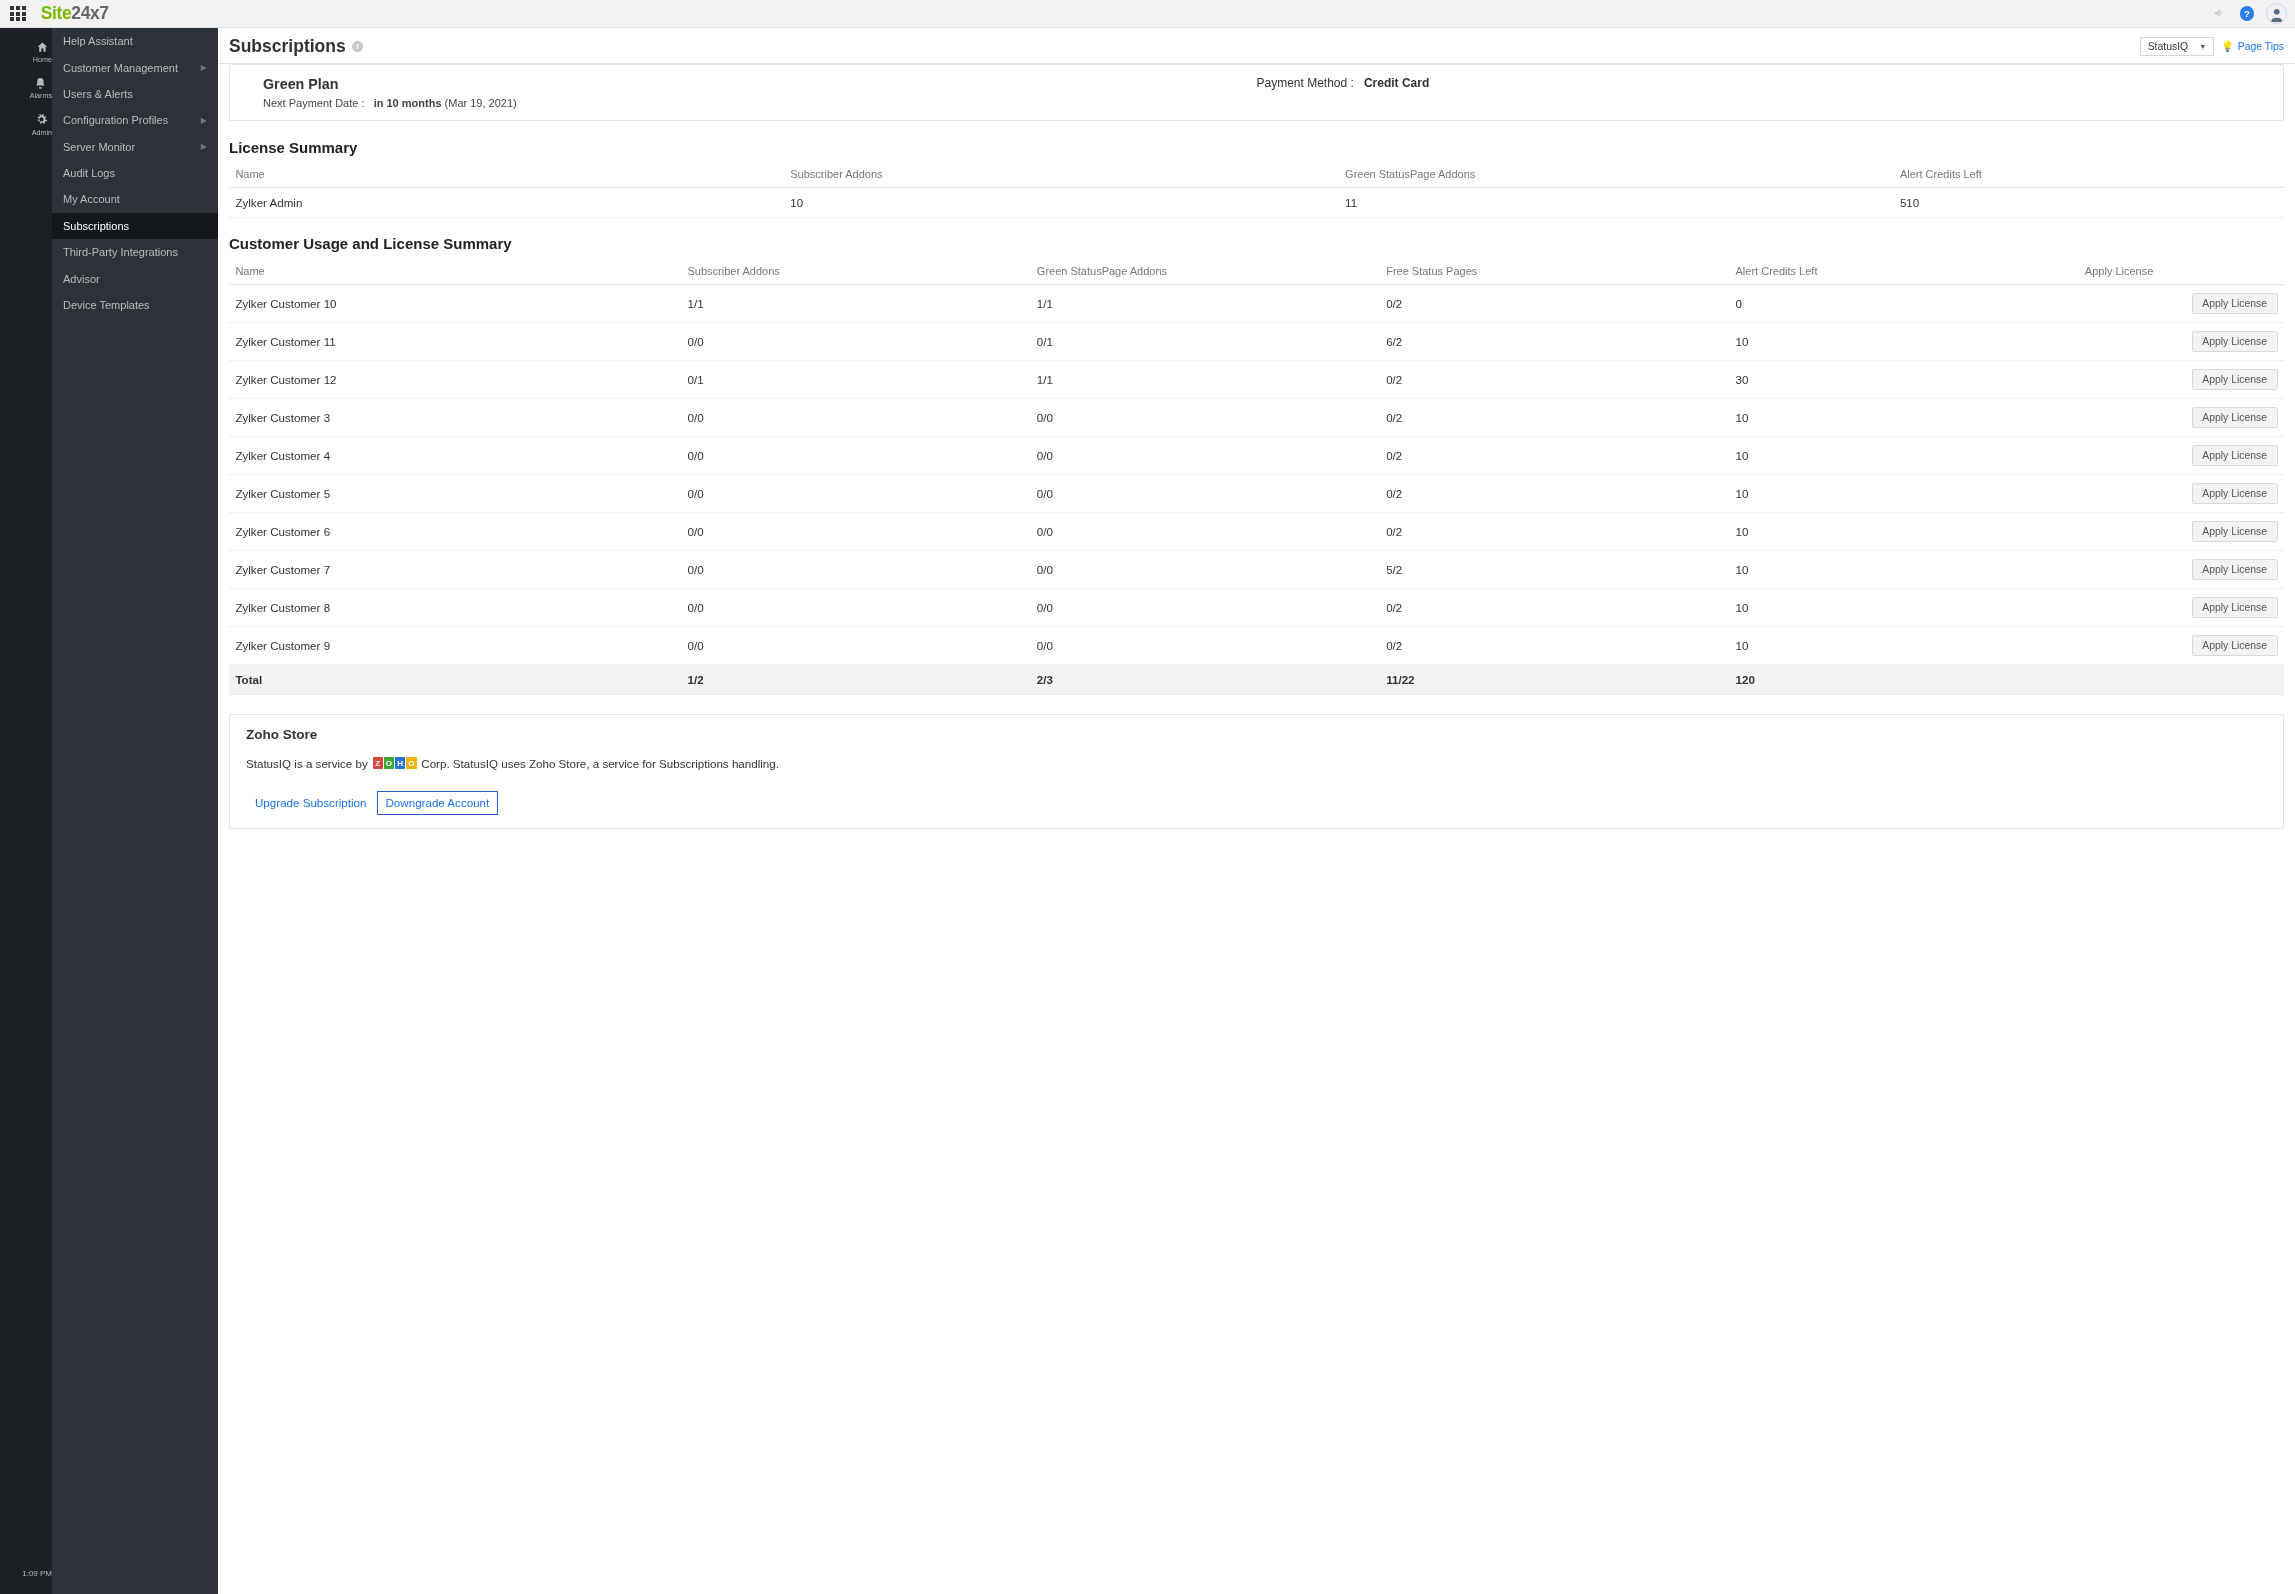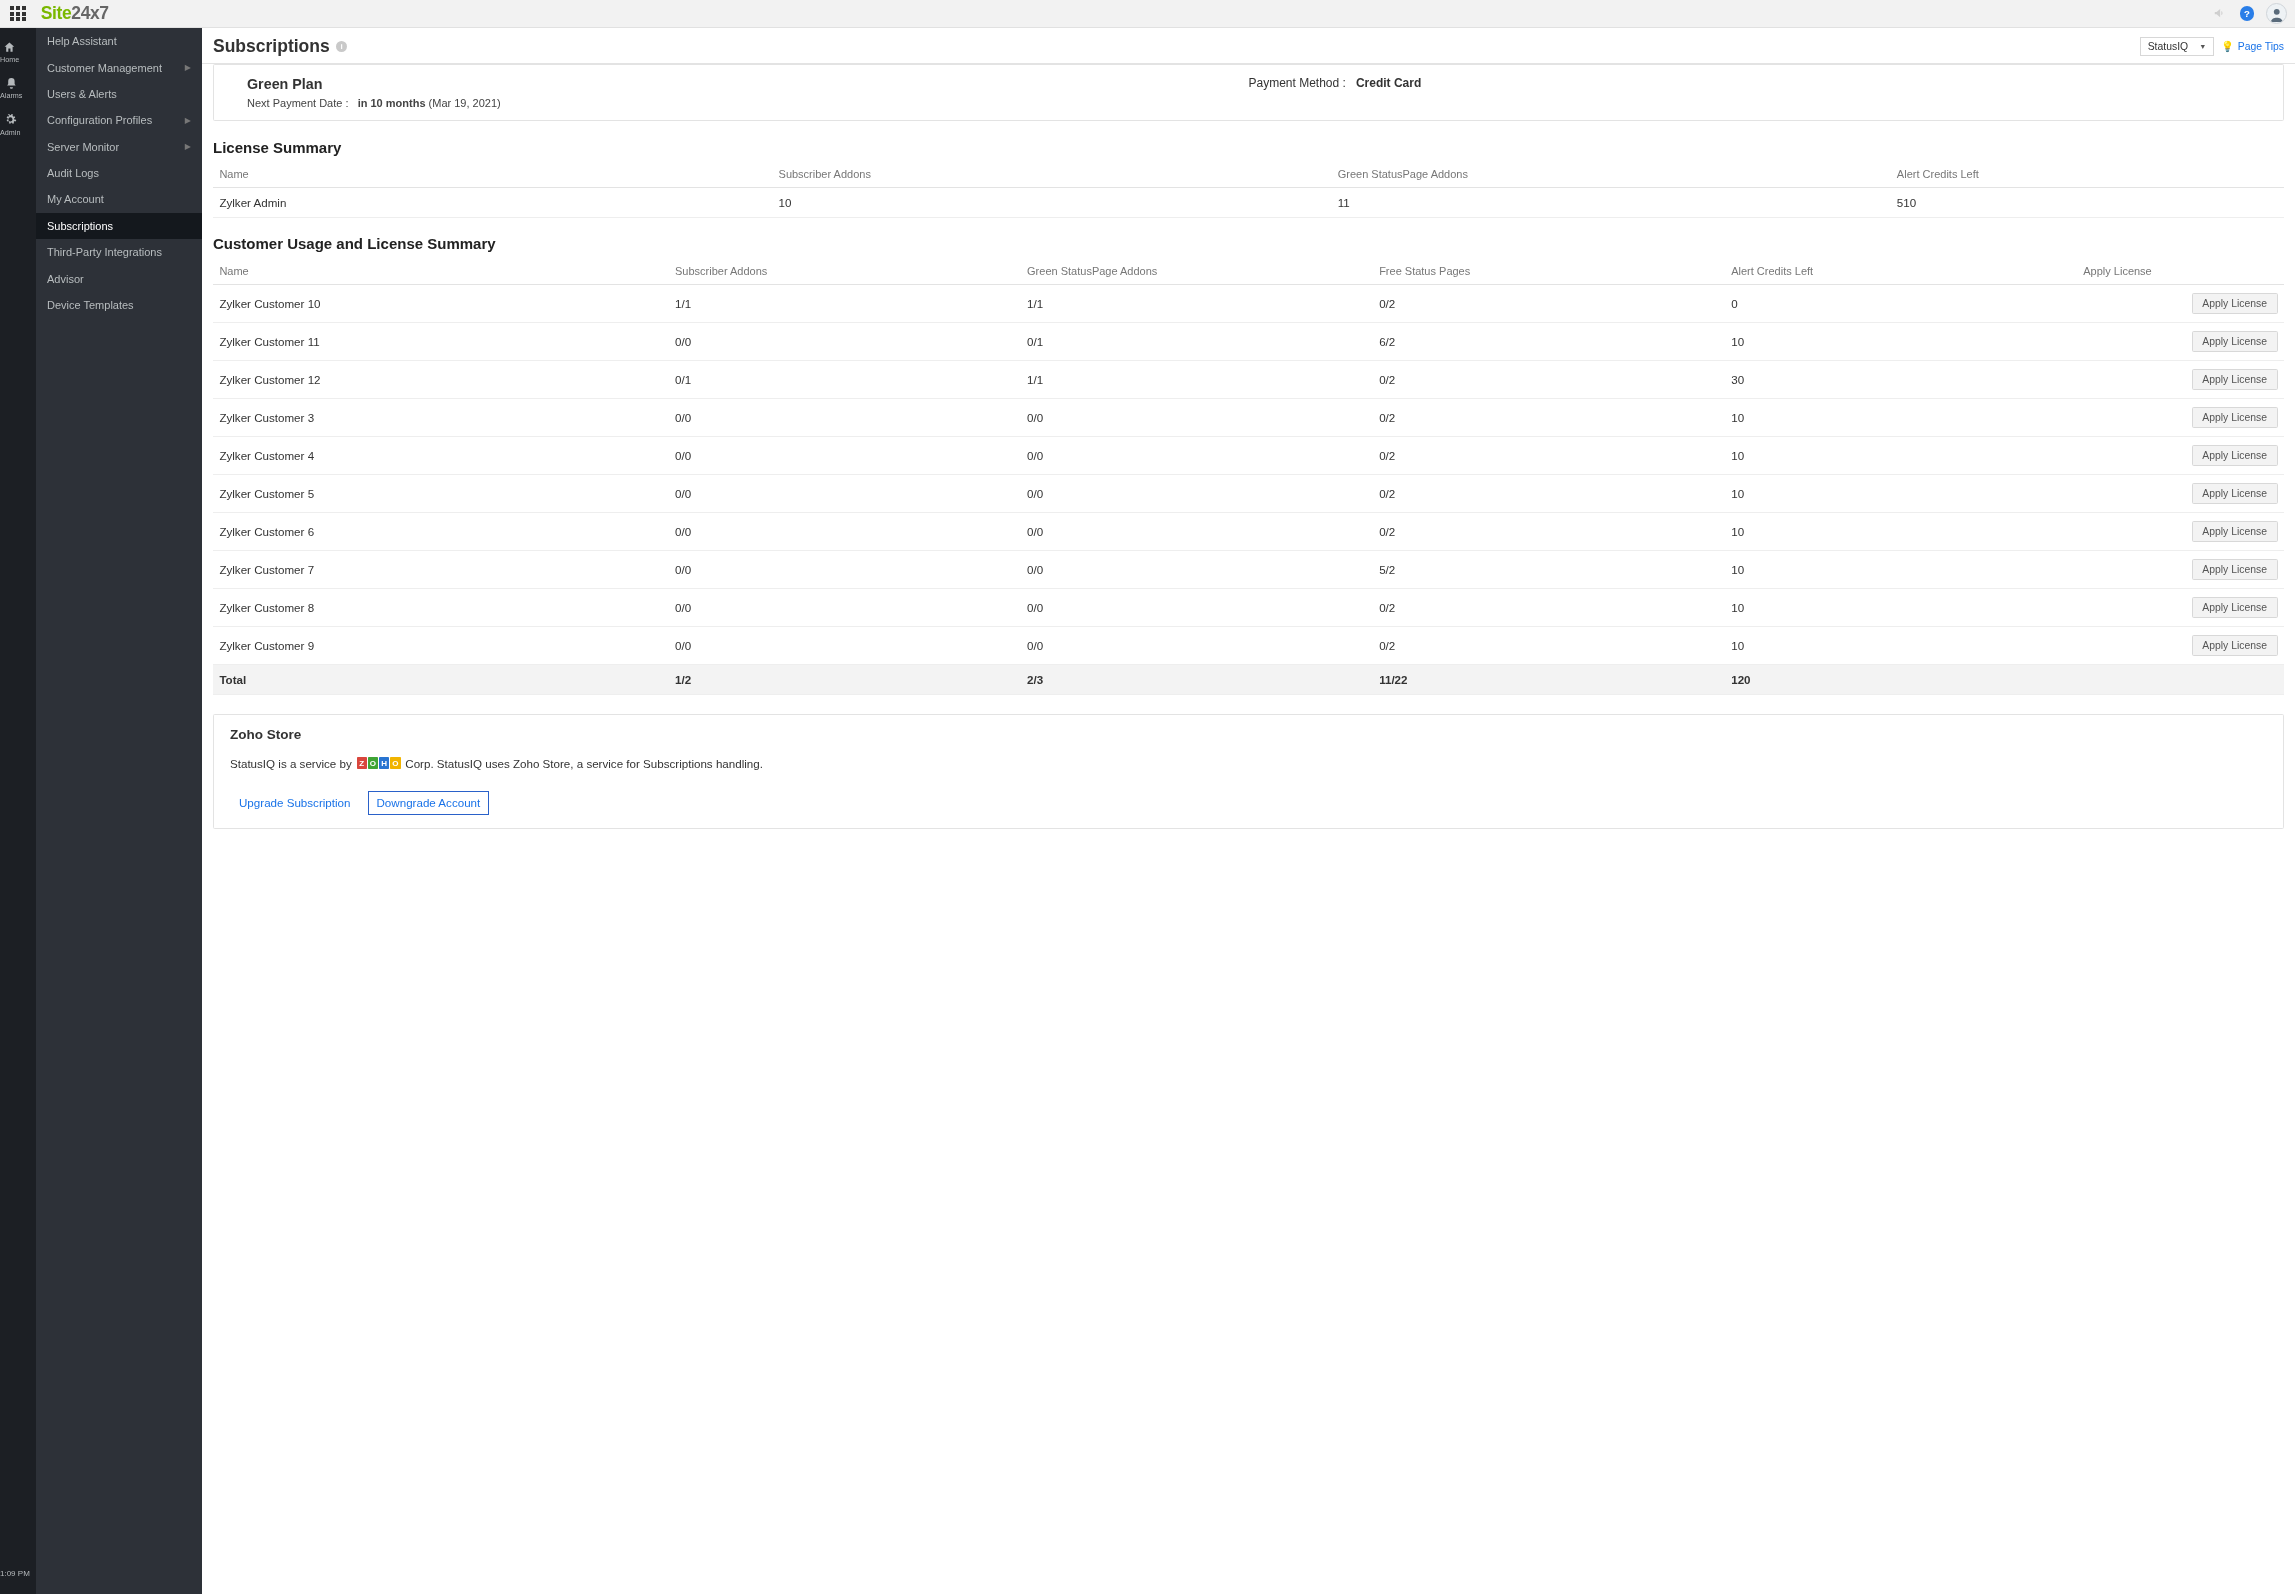--- a/index.html
+++ b/index.html
@@ -33,21 +33,21 @@
   .logo .s{color:#7ab800;}
   .logo .rest{color:#666;}
   .header-spacer{flex:1;}
   .header-icons{display:flex;align-items:center;gap:11px;}
   .announce-icon,.help-icon{width:16px;height:16px;display:flex;align-items:center;justify-content:center;}
   .help-circle{width:14.3px;height:14.3px;border-radius:50%;background:#2a7ee8;color:#fff;font-size:9.6px;font-weight:700;display:flex;align-items:center;justify-content:center;}
   .avatar{width:21px;height:21px;border-radius:50%;background:#eef2f5;border:0.8px solid #d0d5da;overflow:hidden;display:flex;align-items:flex-end;justify-content:center;}
   .avatar svg{width:17.5px;height:17.5px;}
   
   .layout{display:flex;height:calc(100% - 28px);}
-  .rail{width:36px;background:var(--dark);display:flex;flex-direction:column;align-items:flex-start;padding-top:6.4px;color:#aaa;font-size:7.2px;position:relative;}
+  .rail{width:52px;background:var(--dark);display:flex;flex-direction:column;align-items:flex-end;padding-top:6.4px;color:#aaa;font-size:7.2px;position:relative;}
   .rail-item{display:flex;flex-direction:column;align-items:center;gap:1.6px;padding:6.4px 0;cursor:pointer;color:#b5b9bc;}
   .rail-item svg{width:12.8px;height:12.8px;fill:#b5b9bc;}
   .rail-time{position:absolute;bottom:16px;font-size:8px;color:#b5b9bc;}
   .sidebar{width:166px;background:var(--dark2);color:var(--sidebar-text);font-size:11px;}
   .side-item{padding:7.2px 11px;cursor:pointer;display:flex;align-items:center;justify-content:space-between;}
   .side-item.active{background:#14181d;color:#fff;font-weight:400;}
   .side-item .chevron{color:#777;font-size:8px;}
   
   .main{flex:1;background:#fff;overflow:auto;}
   .page-header{display:flex;align-items:center;justify-content:space-between;padding:8px 11px 6.4px 11px;border-bottom:0.8px solid var(--border);}
@@ -71,21 +71,21 @@
   table.data th{text-align:left;font-weight:400;color:#777;padding:6.4px 6.4px;border-bottom:0.8px solid var(--border);font-size:11px;}
   table.data td{padding:8px 6.4px;border-bottom:0.8px solid #eee;color:#333;}
   .btn{background:#f3f3f3;border:0.8px solid #d8d8d8;border-radius:1.6px;padding:4px 9.6px;font-size:10.4px;color:#555;cursor:pointer;display:inline-block;}
   .overflag{color:#d9534f;}
   tr.total td{background:#f3f3f3;font-weight:600;}
   .store-card{border:0.8px solid var(--border);border-radius:1.6px;padding:12.8px 16px;margin-top:19px;}
   .store-title{font-weight:600;font-size:13.5px;margin-bottom:14.3px;}
   .store-desc{font-size:11.6px;color:#333;display:flex;align-items:center;flex-wrap:wrap;gap:3.2px;}
   .zoho-badge{display:inline-flex;align-items:center;gap:0.8px;background:#fff;padding:0 1.6px;border-radius:2.4px;font-weight:700;font-size:9.6px;}
   .zoho-badge span{width:10.4px;height:12px;display:inline-flex;align-items:center;justify-content:center;color:#fff;font-size:8px;border-radius:0.8px;}
-  .store-actions{margin-top:21px;display:flex;gap:8px;}
+  .store-actions{margin-top:21px;display:flex;gap:1px;}
   .link-btn{color:var(--link);font-size:11.6px;padding:4.8px 8px;cursor:pointer;border:1.6px solid transparent;}
   .link-btn.boxed{border:1.6px solid #2a61c9;}
   .col-action{text-align:right;padding-right:4.8px;}
   th.col-action{text-align:right;}
 </style>
 </head>
 <body>
 
 <div class="top-header">
   <div class="apps-btn">

